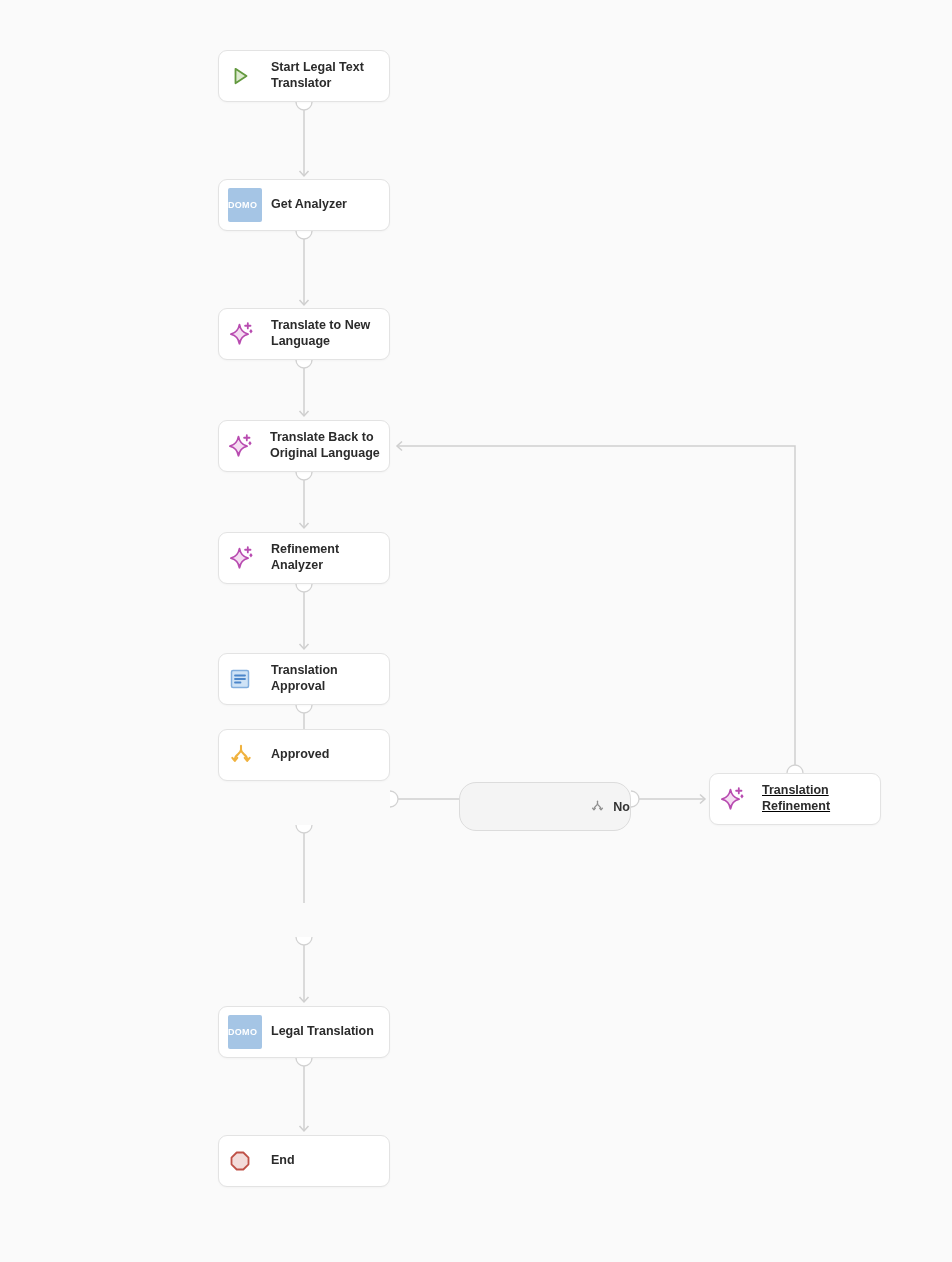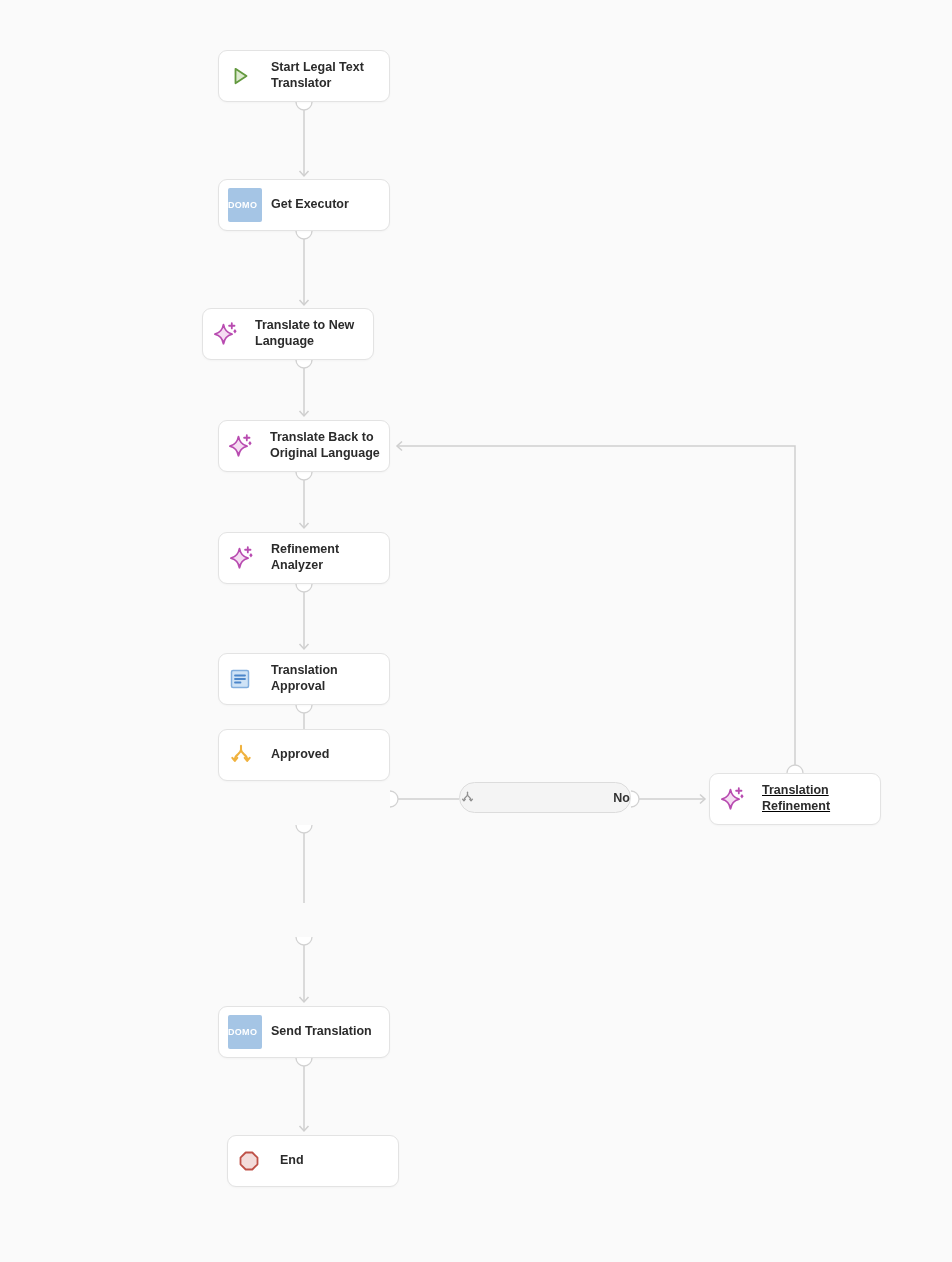--- a/index.html
+++ b/index.html
@@ -35,46 +35,46 @@
   .domo-text{
     color:#ffffff;font-size:9px;font-weight:bold;letter-spacing:0.3px;
   }
   .node .label{
     flex:1;
     font-size:12.5px;font-weight:600;color:#2b2b2b;
     line-height:1.26;
   }
   .pill{
     position:absolute;
-    width:172px;height:31px;
+    width:172px;height:49px;
     background:#f4f4f4;
     border:1px solid #dcdcdc;
     border-radius:17px;
-    display:flex;align-items:center;justify-content:space-between;
+    display:flex;align-items:center;justify-content:flex-end;
     gap:8px;
     box-sizing:border-box;
     z-index:1;
     cursor:pointer;
   }
   .pill .label{
     font-size:12.5px;font-weight:600;color:#333333;
   }
   
   .n-start{left:218px;top:50px;}
   .n-getexec{left:218px;top:179px;}
-  .n-trnew{left:202px;top:308px;}
+  .n-trnew{left:218px;top:308px;}
   .n-trback{left:218px;top:420px;padding-left:8px;}
   .n-analyzer{left:218px;top:532px;}
   .n-approval{left:218px;top:653px;}
   .n-approved{left:218px;top:729px;}
   .p-no{left:459px;top:782px;}
   .n-refine{left:709px;top:773px;text-decoration:underline;}
   .p-yes{left:218px;top:903px;}
   .n-send{left:218px;top:1006px;}
-  .n-end{left:218px;top:1135px;margin-left:9px;}
+  .n-end{left:218px;top:1135px;}
 </style>
 </head>
 <body>
 
 <div class="canvas">
 
   <svg class="wires" width="952" height="1262" viewBox="0 0 952 1262">
     <g stroke="#cfcfcf" stroke-width="1.5" fill="none">
 
       <path d="M304 110 V175"></path>
@@ -125,21 +125,21 @@
         <path d="M7.5 4.8 L18.5 12 L7.5 19.2 Z" fill="#ddeacf" stroke="#63993f" stroke-width="1.8" stroke-linejoin="round"></path>
       </svg>
     </span>
     <span class="label">Start Legal Text Translator</span>
   </div>
 
   <div class="node n-getexec">
     <span class="icon-box domo">
       <span class="domo-text">DOMO</span>
     </span>
-    <span class="label">Get Executor</span>
+    <span class="label">Get Analyzer</span>
   </div>
 
   <div class="node n-trnew">
     <span class="icon-box">
       <svg width="27" height="27" viewBox="0 0 24 24">
         <path d="M10.2 3.2 C11.2 8.3 13.2 10.3 17.8 11.7 C13.2 13.1 11.2 15.1 10.2 20.2 C9.2 15.1 7.2 13.1 2.6 11.7 C7.2 10.3 9.2 8.3 10.2 3.2 Z" fill="#f5ddf2" stroke="#b84bb0" stroke-width="1.6" stroke-linejoin="round"></path>
         <path d="M17.6 1.8 V6.6 M15.2 4.2 H20" stroke="#b84bb0" stroke-width="1.6" stroke-linecap="round" fill="none"></path>
         <path d="M20.4 7.2 L21.9 9.2 L20.4 11.2 L18.9 9.2 Z" fill="#b84bb0"></path>
       </svg>
     </span>
@@ -213,21 +213,21 @@
       </svg>
     </span>
     <span class="label">Translation Refinement</span>
   </div>
 
 
   <div class="node n-send">
     <span class="icon-box domo">
       <span class="domo-text">DOMO</span>
     </span>
-    <span class="label">Send Translation</span>
+    <span class="label">Legal Translation</span>
   </div>
 
   <div class="node n-end">
     <span class="icon-box">
       <svg width="24" height="24" viewBox="0 0 24 24">
         <path d="M8.7 3.5 H15.3 L20.5 8.7 V15.3 L15.3 20.5 H8.7 L3.5 15.3 V8.7 Z" fill="#f3dcda" stroke="#bf5147" stroke-width="1.8" stroke-linejoin="round"></path>
       </svg>
     </span>
     <span class="label">End</span>
   </div>

